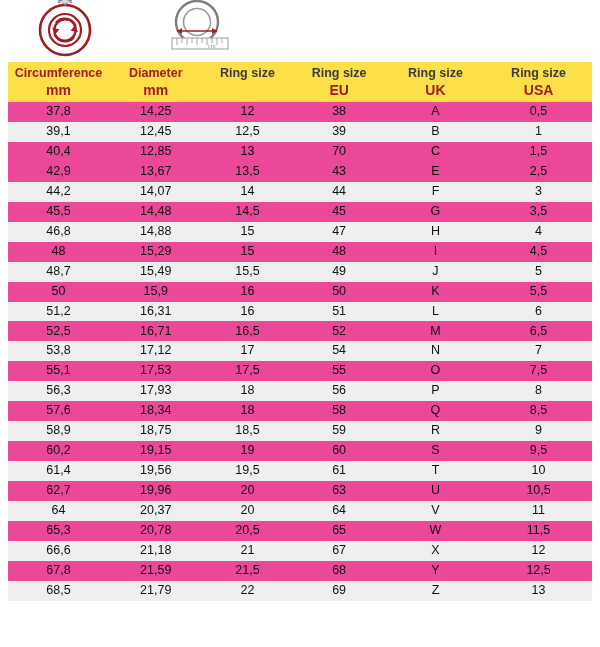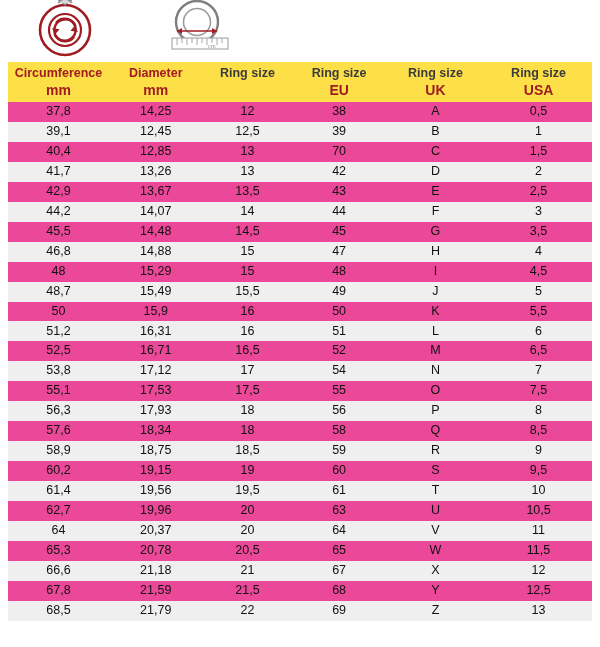--- a/index.html
+++ b/index.html
@@ -183,28 +183,20 @@
           <td>1</td>
         </tr>
         <tr class="odd">
           <td>40,4</td>
           <td>12,85</td>
           <td>13</td>
           <td>70</td>
           <td>C</td>
           <td>1,5</td>
         </tr>
-        <tr class="even">
-          <td>41,7</td>
-          <td>13,26</td>
-          <td>13</td>
-          <td>42</td>
-          <td>D</td>
-          <td>2</td>
-        </tr>
         <tr class="odd">
           <td>42,9</td>
           <td>13,67</td>
           <td>13,5</td>
           <td>43</td>
           <td>E</td>
           <td>2,5</td>
         </tr>
         <tr class="even">
           <td>44,2</td>

